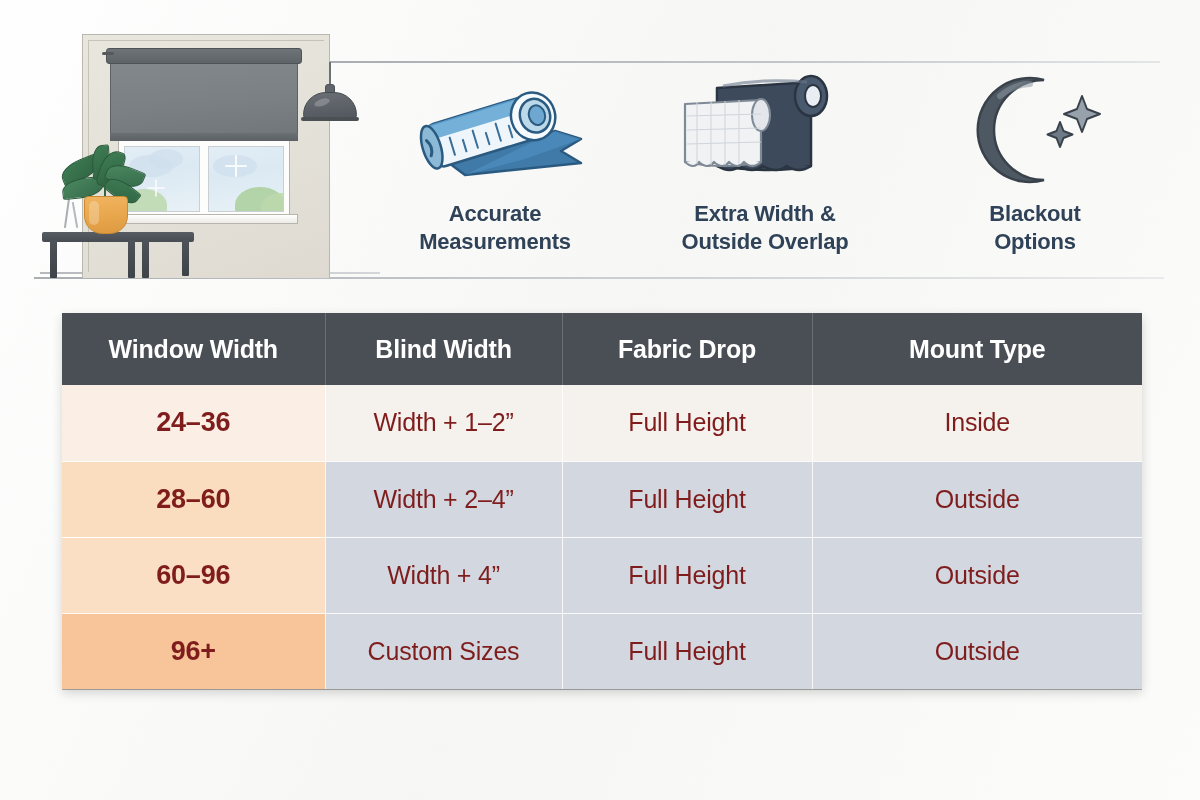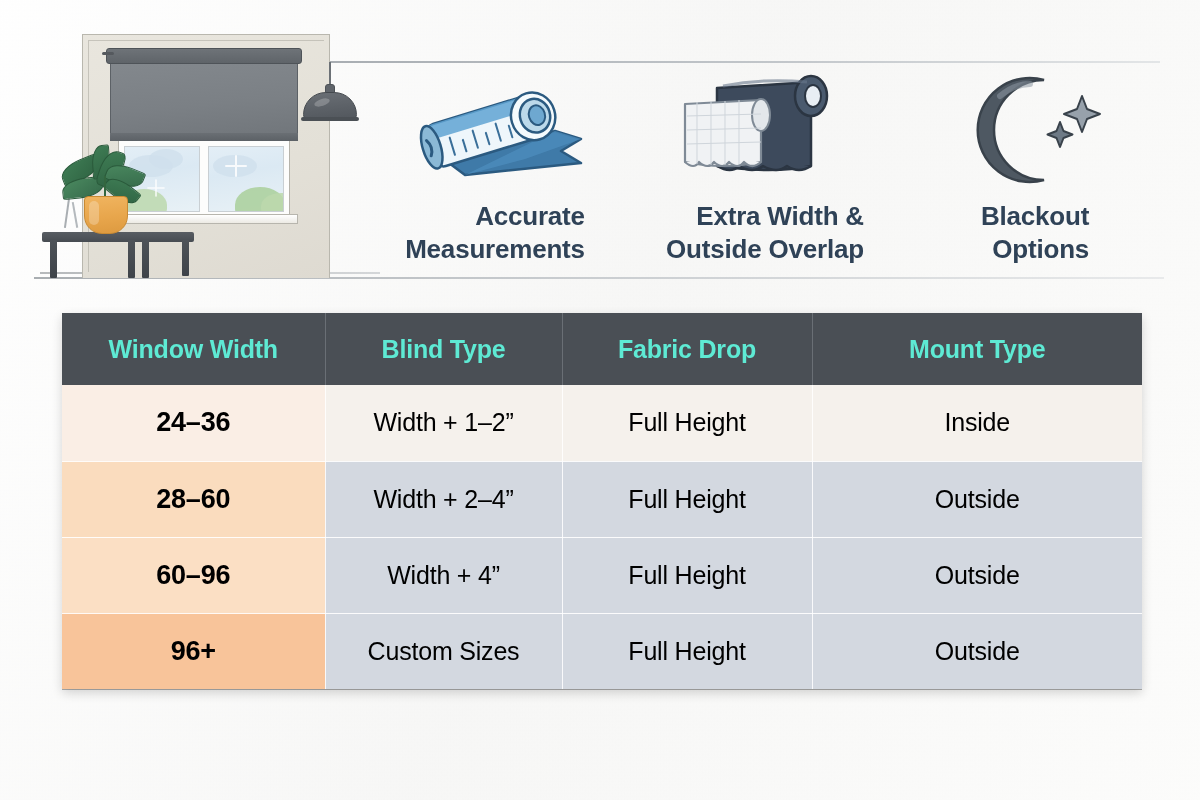--- a/index.html
+++ b/index.html
@@ -195,47 +195,47 @@
   }
 
   
   .features{
     position:absolute; left:370px; top:70px; width:790px; height:210px;
     display:flex; justify-content:space-between;
   }
   .feature{ width:250px; display:flex; flex-direction:column; align-items:center; }
   .feature-art{ height:120px; display:flex; align-items:center; justify-content:center; }
   .feature-label{
-    margin-top:10px; text-align:right;
-    font-size:26px; font-weight:bold; line-height:1.28;
+    margin-top:10px; text-align:center;
+    font-size:22px; font-weight:bold; line-height:1.28;
     color:#2f4257; letter-spacing:-.2px;
   }
 
   
   .table-wrap{
     position:absolute; left:62px; top:313px; width:1080px;
     box-shadow:0 4px 10px rgba(0,0,0,.16), 0 1px 0 rgba(0,0,0,.3);
   }
   table{ border-collapse:collapse; width:1080px; table-layout:fixed; }
   col.c1{ width:263px; } col.c2{ width:237px; }
   col.c3{ width:250px; } col.c4{ width:330px; }
 
   thead th{
     background:#4a4f55;
-    color:#5eead4;
+    color:#ffffff;
     font-size:25px; font-weight:bold;
     height:72px; text-align:center;
     border-right:1px solid #6a6f75;
     letter-spacing:-.2px;
   }
   thead th:last-child{ border-right:none;margin-left:12px; }
 
   tbody td{
     height:76px; text-align:center;
-    font-size:25px; color:#000000;
+    font-size:25px; color:#7f1d1d;
     border-right:1px solid rgba(255,255,255,.85);
     border-bottom:1px solid rgba(255,255,255,.9);
     letter-spacing:-.2px;
   }
   tbody td:last-child{ border-right:none; }
   tbody tr:last-child td{ border-bottom:none; }
 
   td.key{ font-weight:bold; font-size:27px; }
 
   
@@ -386,21 +386,21 @@
   <table>
     <colgroup>
         <col class="c1">
         <col class="c2">
         <col class="c3">
         <col class="c4">
       </colgroup>
     <thead>
       <tr>
         <th>Window Width</th>
-        <th>Blind Type</th>
+        <th>Blind Width</th>
         <th>Fabric Drop</th>
         <th>Mount Type</th>
       </tr>
     </thead>
     <tbody>
       <tr>
         <td class="key k0">24–36</td>
         <td class="v0">Width + 1–2”</td>
         <td class="v0">Full Height</td>
         <td class="v0">Inside</td>

